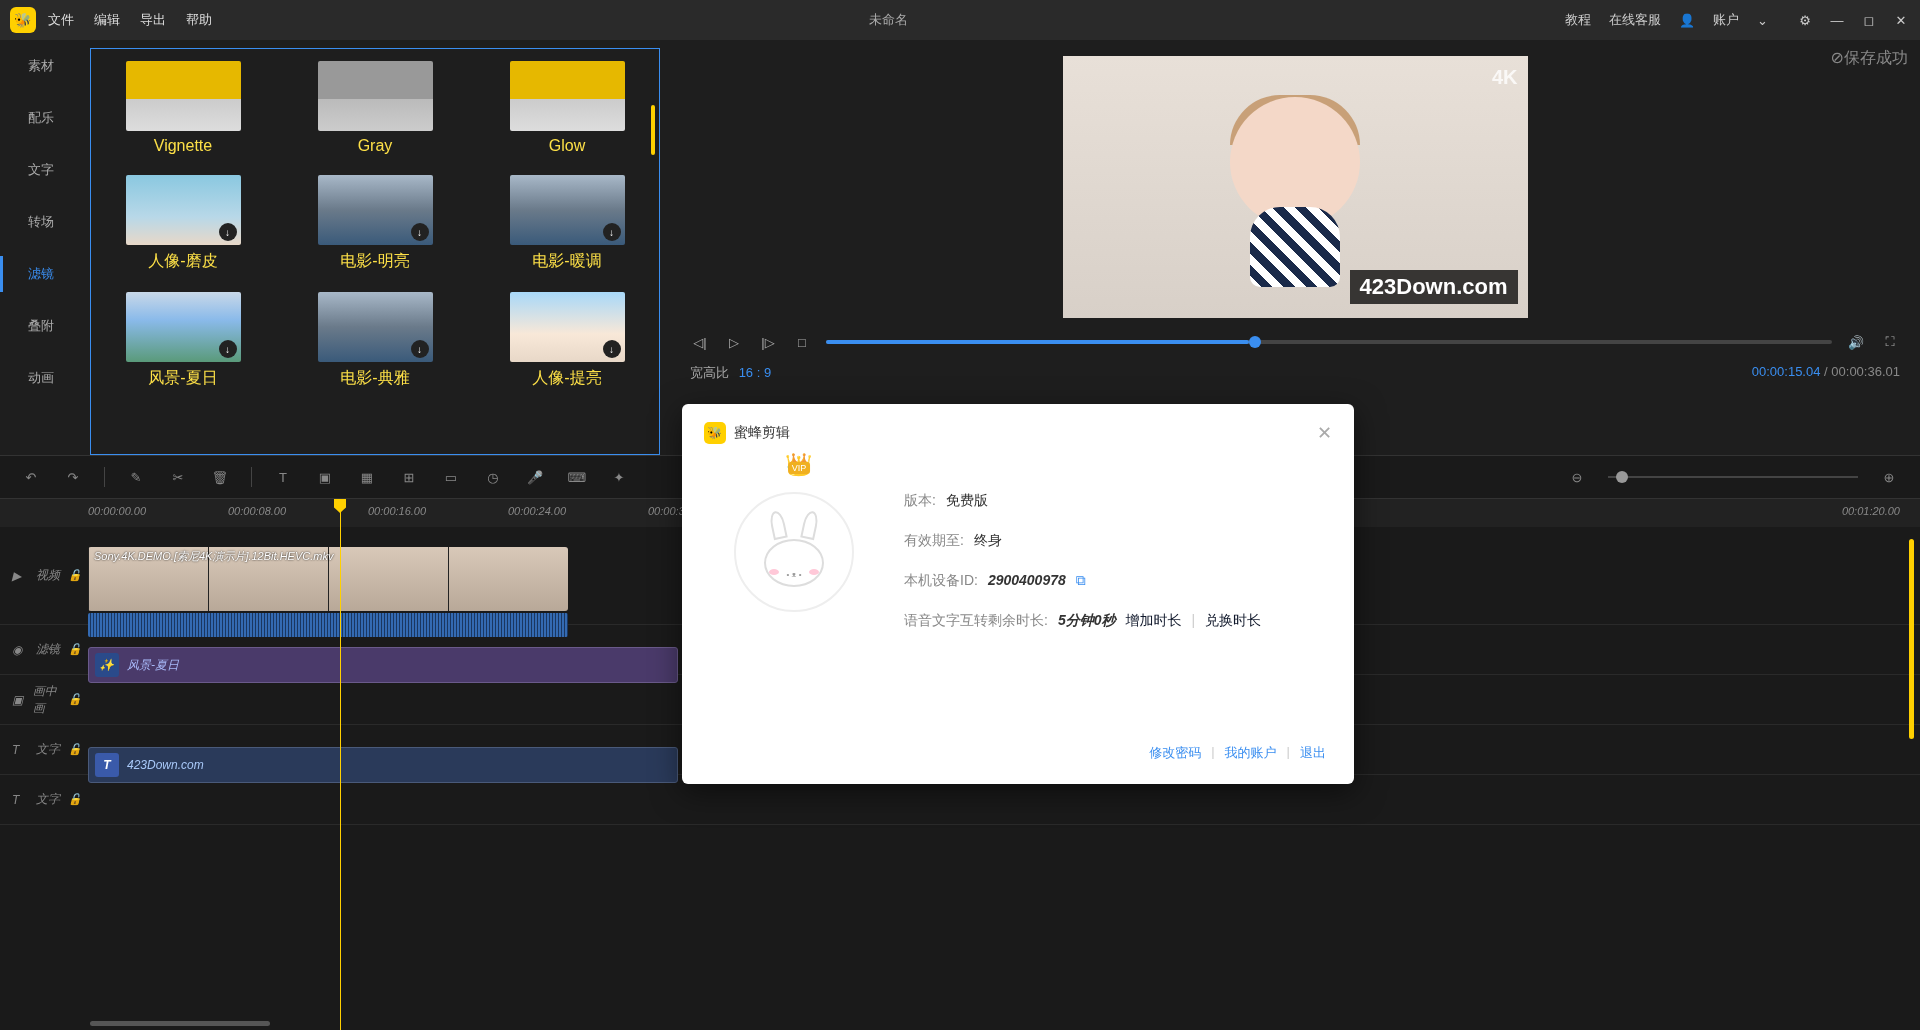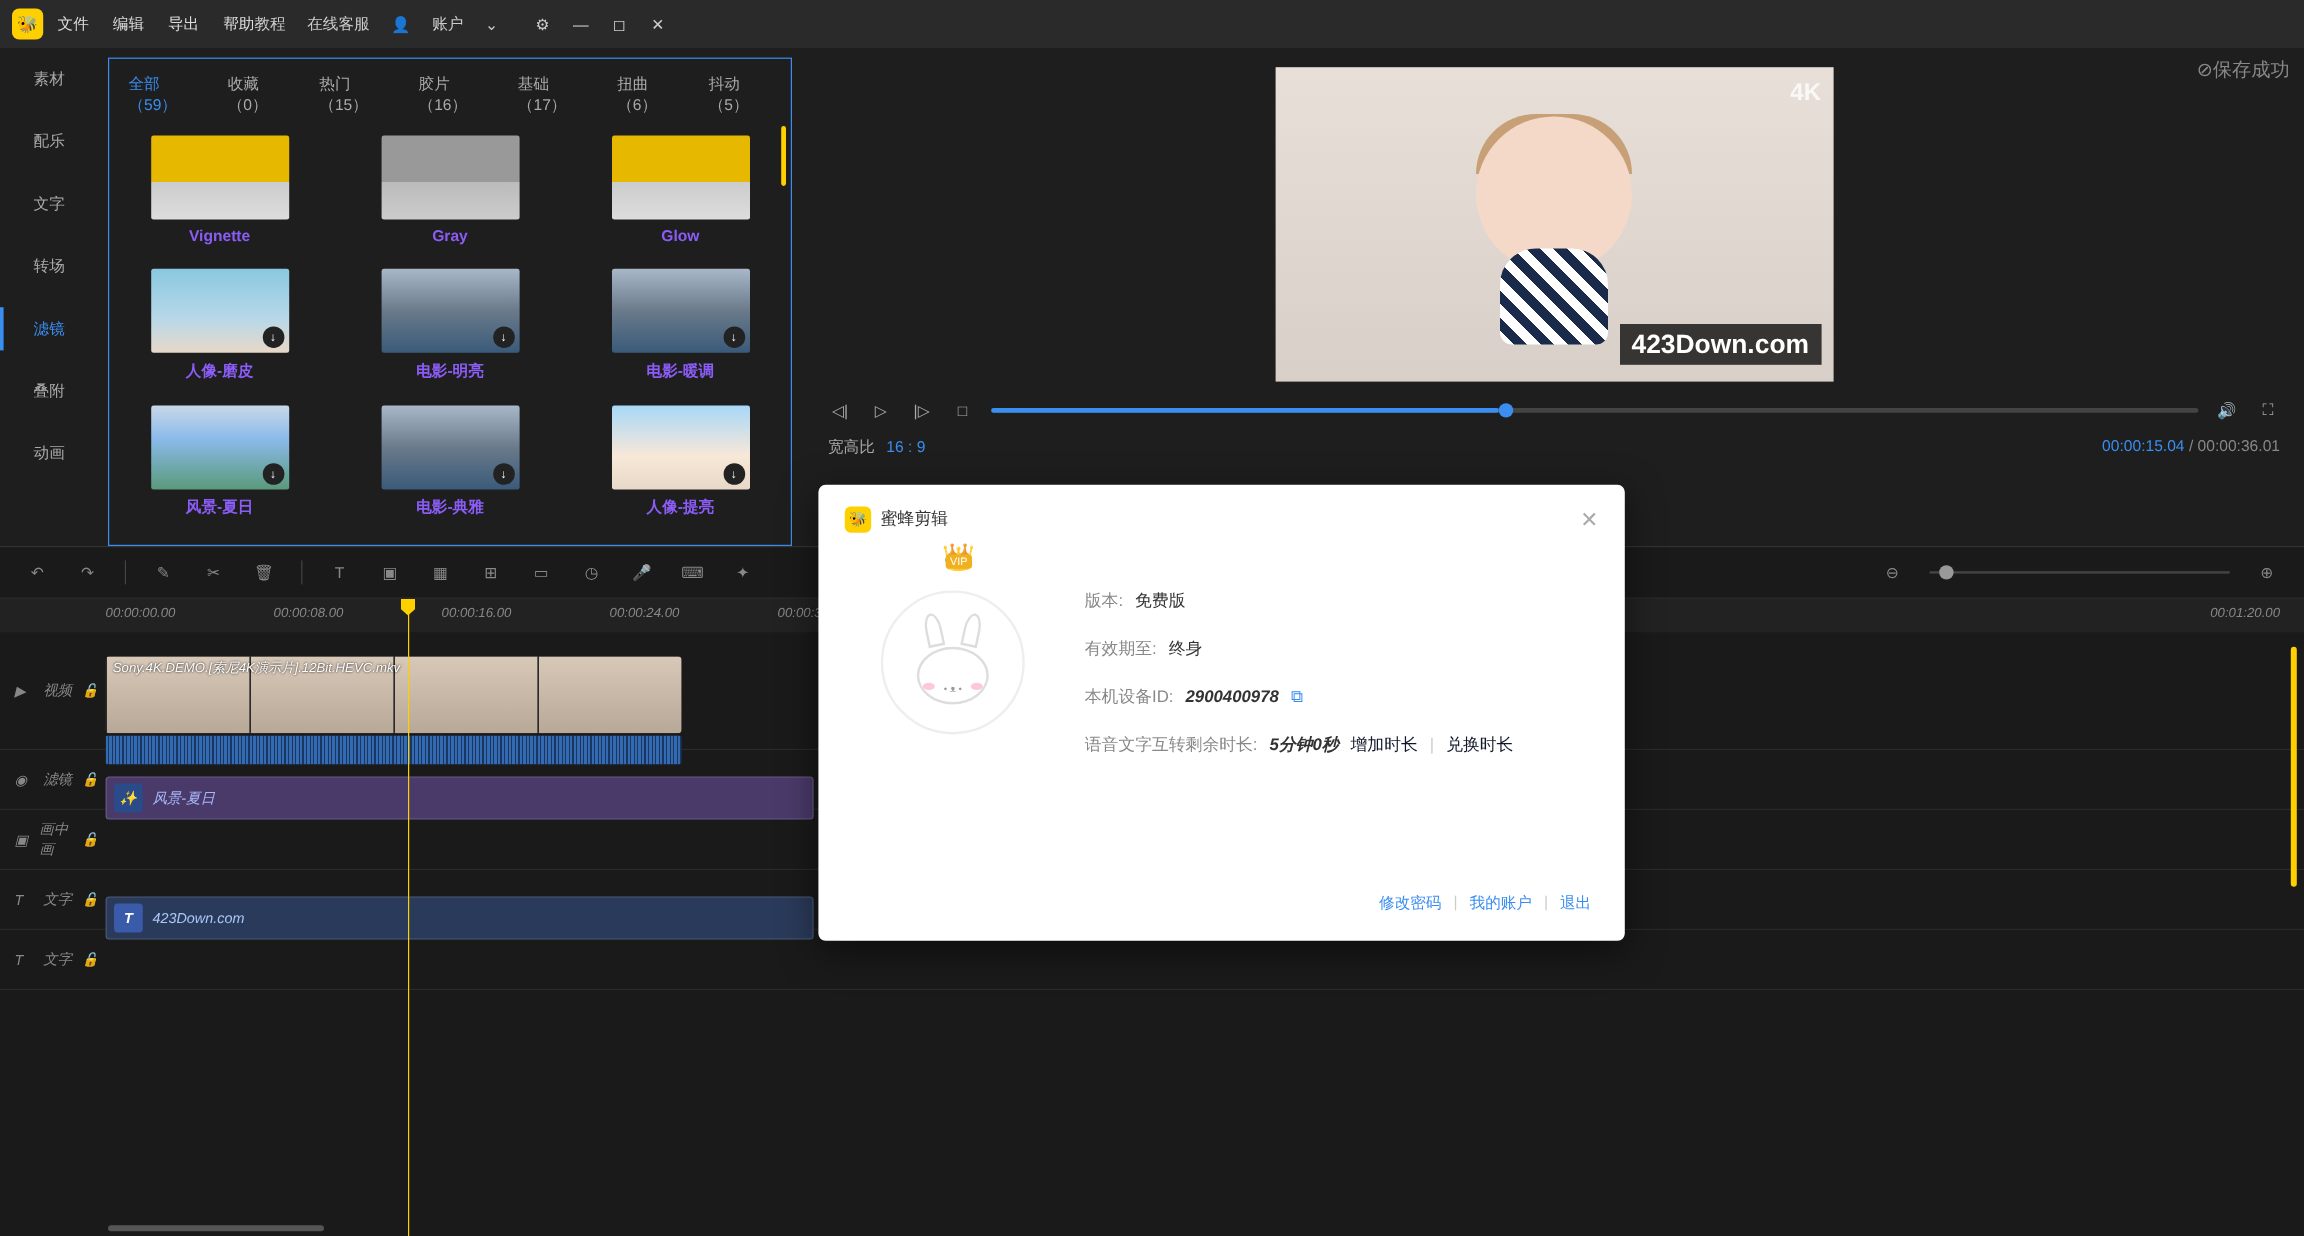--- a/index.html
+++ b/index.html
@@ -35,21 +35,21 @@
 .filter-grid { display: grid; grid-template-columns: repeat(3, 1fr); gap: 20px 40px; }
 .filter-item { text-align: center; position: relative; }
 .filter-thumb { width: 115px; height: 70px; background: linear-gradient(135deg,#666,#444); border-radius: 2px; margin: 0 auto 6px; position: relative; }
 .filter-thumb.yellow { background: linear-gradient(180deg,#e6b800 0%,#e6b800 55%,#ccc 55%,#ddd 100%); }
 .filter-thumb.gray { background: linear-gradient(180deg,#999 0%,#999 55%,#bbb 55%,#ccc 100%); }
 .filter-thumb.city { background: linear-gradient(180deg,#a8b8c8 0%,#6a7a8a 50%,#3a5a7a 100%); }
 .filter-thumb.scape { background: linear-gradient(180deg,#c8d8e8 0%,#8abaea 40%,#5a9a7a 100%); }
 .filter-thumb.beach { background: linear-gradient(180deg,#a8d8f8 0%,#f8e8d8 60%,#e8d8c8 100%); }
 .filter-thumb.portrait { background: linear-gradient(180deg,#8ac8e0 0%,#b8d8e8 60%,#e8d8c8 100%); }
 .dl-badge { position: absolute; right: 4px; bottom: 4px; width: 18px; height: 18px; background: #222; border-radius: 50%; display: flex; align-items: center; justify-content: center; color: #fff; font-size: 10px; }
-.filter-label { color: #8b5cf6; font-size: 13px; font-weight: bold; }
+.filter-label { color: #fde047; font-size: 16px; }
 .panel-scroll { position: absolute; right: 4px; top: 56px; width: 4px; height: 50px; background: #ffd000; border-radius: 2px; }
 
 
 .preview-area { flex: 1; padding: 16px 20px 0 30px; display: flex; flex-direction: column; }
 .preview-frame { width: 465px; height: 262px; margin: 0 auto; background: linear-gradient(180deg,#e8e0d8 0%,#d8d0c8 100%); position: relative; display: flex; align-items: center; justify-content: center; }
 .preview-tag { position: absolute; right: 10px; top: 10px; color: #fff; font-weight: bold; font-size: 20px; opacity: 0.8; }
 .preview-watermark { position: absolute; right: 10px; bottom: 14px; background: rgba(0,0,0,0.75); color: #fff; padding: 4px 10px; font-size: 22px; font-weight: bold; }
 .baby-shape { width: 160px; height: 200px; position: relative; }
 .baby-head { width: 130px; height: 130px; background: #f4d8c8; border-radius: 50%; position: absolute; top: 10px; left: 15px; }
 .baby-hair { width: 130px; height: 50px; background: #c8a078; border-radius: 60px 60px 0 0; position: absolute; top: 8px; left: 15px; }
@@ -136,20 +136,21 @@
 <body>
 
 <div class="titlebar">
   <div class="logo">🐝</div>
   <div class="menu-items">
     <span class="menu-item">文件</span>
     <span class="menu-item">编辑</span>
     <span class="menu-item">导出</span>
     <span class="menu-item">帮助</span>
   </div>
+  <div class="title-center">未命名</div>
   <div class="titlebar-right">
     <span>教程</span>
     <span>在线客服</span>
     <span>👤</span>
     <span>账户</span>
     <span>⌄</span>
     <div class="win-controls">
       <span class="win-btn">⚙</span>
       <span class="win-btn">—</span>
       <span class="win-btn">◻</span>
@@ -166,29 +167,20 @@
       <div class="side-tab">素材</div>
       <div class="side-tab">配乐</div>
       <div class="side-tab">文字</div>
       <div class="side-tab">转场</div>
       <div class="side-tab active">滤镜</div>
       <div class="side-tab">叠附</div>
       <div class="side-tab">动画</div>
     </div>
 
     <div class="filter-panel">
-      <div class="filter-tabs">
-        <span class="filter-tab active">全部（59）</span>
-        <span class="filter-tab">收藏（0）</span>
-        <span class="filter-tab">热门（15）</span>
-        <span class="filter-tab">胶片（16）</span>
-        <span class="filter-tab">基础（17）</span>
-        <span class="filter-tab">扭曲（6）</span>
-        <span class="filter-tab">抖动（5）</span>
-      </div>
       <div class="filter-grid" id="filter-grid">
           <div class="filter-item">
             <div class="filter-thumb yellow"></div>
             <div class="filter-label">Vignette</div>
           </div>
           <div class="filter-item">
             <div class="filter-thumb gray"></div>
             <div class="filter-label">Gray</div>
           </div>
           <div class="filter-item">

